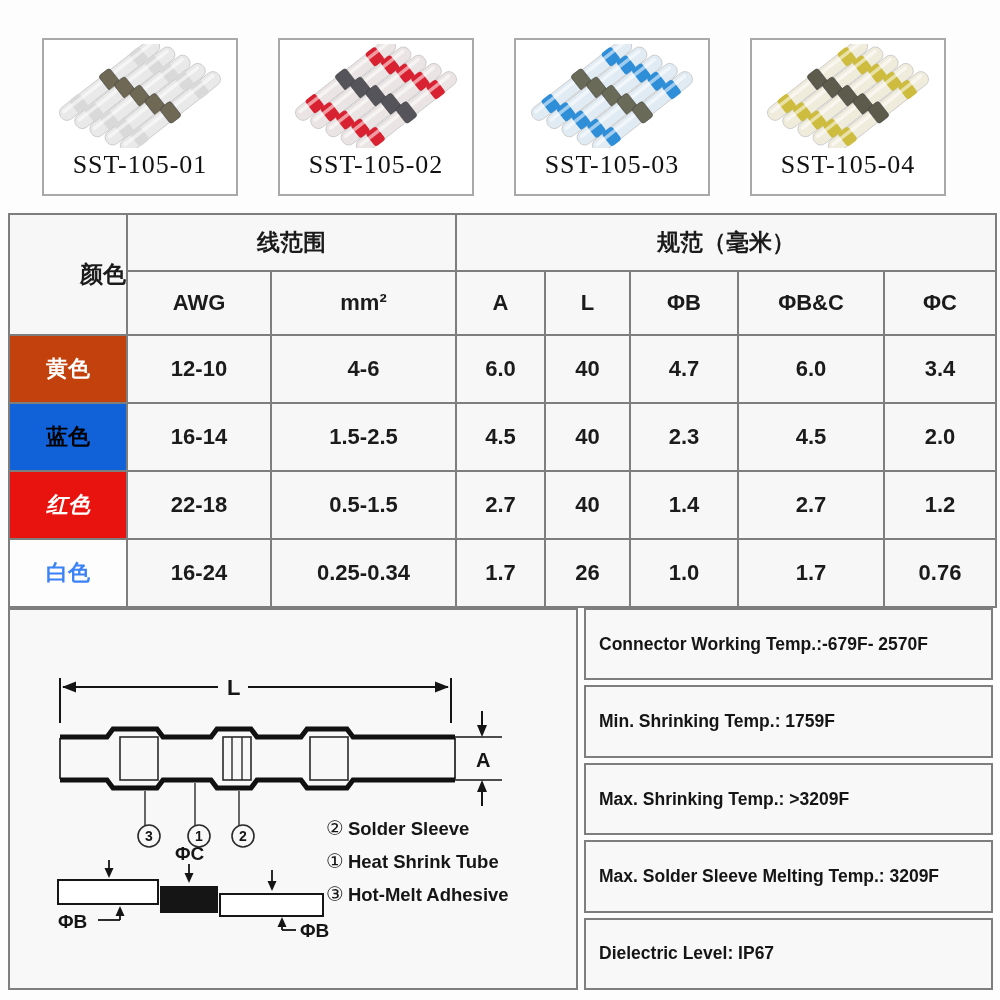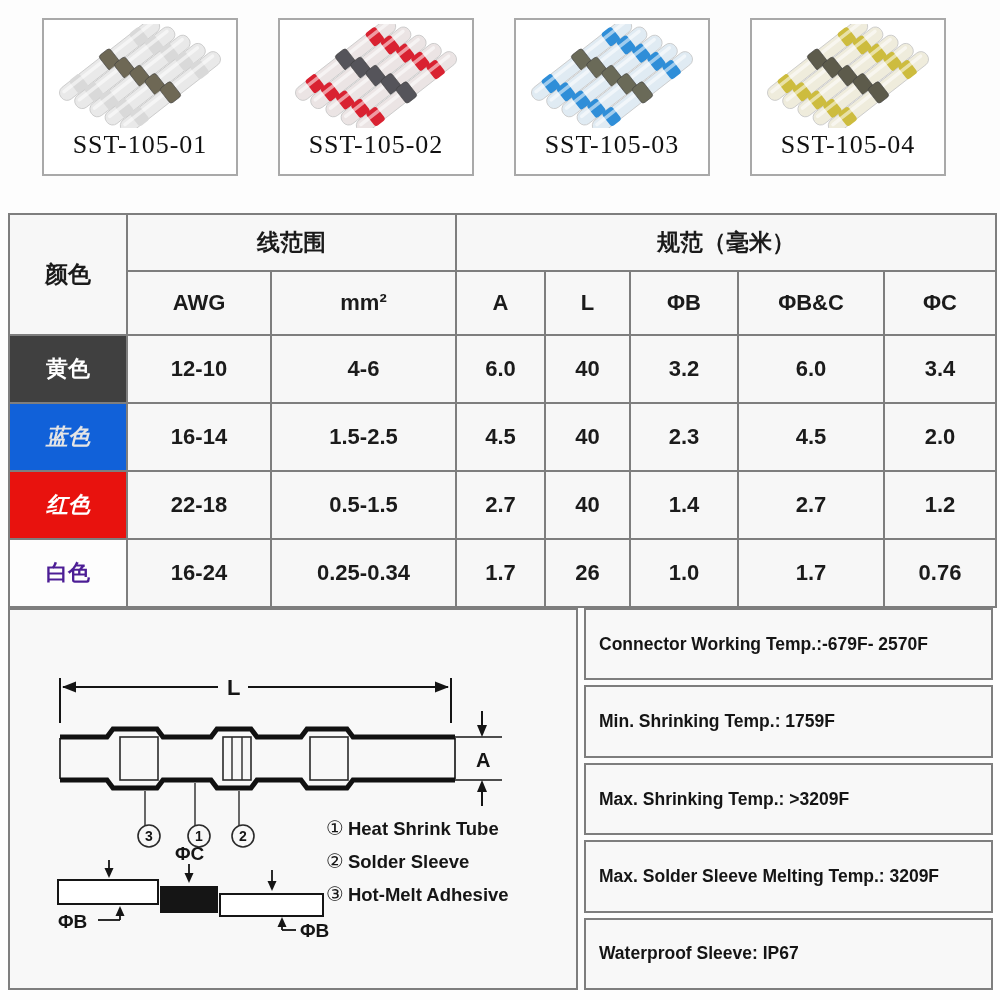--- a/index.html
+++ b/index.html
@@ -1,31 +1,31 @@
 <!DOCTYPE html>
 <html><head>
 <meta charset="utf-8">
 <style>
   html,body{margin:0;padding:0;}
   body{font-family:"Liberation Sans","DejaVu Sans",sans-serif;background:#ffffff;}
   .page{position:relative;width:1000px;height:1000px;background:#fdfdfd;overflow:hidden;}
 
   
   .products{position:absolute;left:42px;top:18px;width:904px;height:160px;display:flex;justify-content:space-between;}
-  .card{width:196px;height:158px;background:#ffffff;border:2px solid #a9a9a9;box-sizing:border-box;display:flex;flex-direction:column;align-items:center;}
+  .card{width:196px;height:158px;background:#ffffff;border:2px solid #a9a9a9;box-sizing:border-box;display:flex;flex-direction:column;align-items:center;margin-top:20px;}
   .card svg{width:188px;height:104px;margin-top:4px;flex:0 0 auto;}
   .card-label{font-family:"Liberation Serif","DejaVu Serif",serif;font-size:26px;color:#111;letter-spacing:1px;margin-top:2px;}
 
   
   table.spec-table{position:absolute;left:8px;top:213px;width:987px;border-collapse:collapse;table-layout:fixed;}
   table.spec-table th,table.spec-table td{border:2px solid #7e7e7e;background:#f7f7f7;text-align:center;vertical-align:middle;
     font-weight:700;color:#1b1b1b;padding:0;}
   table.spec-table thead tr.h1 th{height:55px;font-size:23px;}
   table.spec-table thead tr.h2 th{height:62px;font-size:22px;}
-  table.spec-table th.corner{font-size:23px;}
+  table.spec-table th.corner{font-size:23px;text-align:right;}
   table.spec-table tbody td{height:66px;font-size:22px;}
   td.color-cell{font-size:23px;}
   td.white-cell{background:#fdfdfd !important;}
 
   
   .diagram-box{position:absolute;left:8px;top:608px;width:570px;height:382px;border:2px solid #7e7e7e;background:#f8f8f8;box-sizing:border-box;}
   .diagram-box svg{position:absolute;left:0;top:0;width:566px;height:378px;}
   .legend{position:absolute;left:316px;top:202px;line-height:33px;font-size:18.5px;font-weight:700;color:#151515;white-space:nowrap;}
   .legend .num{margin-right:4px;font-weight:400;font-size:20px;}
 
@@ -193,51 +193,51 @@
         <th>mm²</th>
         <th>A</th>
         <th>L</th>
         <th>ΦB</th>
         <th>ΦB&amp;C</th>
         <th>ΦC</th>
       </tr>
     </thead>
     <tbody>
       <tr>
-        <td class="color-cell" style="background: #404040; color: rgb(255, 255, 255);">黄色</td>
+        <td class="color-cell" style="background: #c2410c; color: rgb(255, 255, 255);">黄色</td>
         <td>12-10</td>
         <td>4-6</td>
         <td>6.0</td>
         <td>40</td>
-        <td>3.2</td>
+        <td>4.7</td>
         <td>6.0</td>
         <td>3.4</td>
       </tr>
       <tr>
-        <td class="color-cell" style="background: rgb(17, 97, 217); color: #e5e5e5; font-style: italic;">蓝色</td>
+        <td class="color-cell" style="background: rgb(17, 97, 217); color: #000000;">蓝色</td>
         <td>16-14</td>
         <td>1.5-2.5</td>
         <td>4.5</td>
         <td>40</td>
         <td>2.3</td>
         <td>4.5</td>
         <td>2.0</td>
       </tr>
       <tr>
         <td class="color-cell" style="background: rgb(232, 18, 14); color: #ffffff; font-style: italic;">红色</td>
         <td>22-18</td>
         <td>0.5-1.5</td>
         <td>2.7</td>
         <td>40</td>
         <td>1.4</td>
         <td>2.7</td>
         <td>1.2</td>
       </tr>
       <tr>
-        <td class="color-cell white-cell" style="background: rgb(253, 253, 253); color: #4c1d95;">白色</td>
+        <td class="color-cell white-cell" style="background: rgb(253, 253, 253); color: #3b82f6;">白色</td>
         <td>16-24</td>
         <td>0.25-0.34</td>
         <td>1.7</td>
         <td>26</td>
         <td>1.0</td>
         <td>1.7</td>
         <td>0.76</td>
       </tr>
     </tbody>
   </table>
@@ -295,27 +295,27 @@
       <line x1="88" y1="310" x2="110" y2="310" stroke="#151515" stroke-width="1.8"></line>
       <line x1="110" y1="310" x2="110" y2="302" stroke="#151515" stroke-width="1.8"></line>
       <polygon points="110,296 105.5,306 114.5,306" fill="#151515"></polygon>
       <line x1="272" y1="320" x2="272" y2="312" stroke="#151515" stroke-width="1.8"></line>
       <polygon points="272,307 267.5,317 276.5,317" fill="#151515"></polygon>
       <line x1="272" y1="320" x2="286" y2="320" stroke="#151515" stroke-width="1.8"></line>
       <text class="dim-text" x="290" y="327" font-size="19">ΦB</text>
     </svg>
 
     <div class="legend">
+      <div><span class="num">②</span><span>Solder Sleeve</span></div>
       <div><span class="num">①</span><span>Heat Shrink Tube</span></div>
-      <div><span class="num">②</span><span>Solder Sleeve</span></div>
       <div><span class="num">③</span><span>Hot-Melt Adhesive</span></div>
     </div>
   </div>
 
   <div class="spec-list">
     <div class="spec-row">Connector Working Temp.:-679F- 2570F</div>
     <div class="spec-row">Min. Shrinking Temp.: 1759F</div>
     <div class="spec-row">Max. Shrinking Temp.: &gt;3209F</div>
     <div class="spec-row">Max. Solder Sleeve Melting Temp.: 3209F</div>
-    <div class="spec-row">Waterproof Sleeve: IP67</div>
+    <div class="spec-row">Dielectric Level: IP67</div>
   </div>
 
 </div>
 
 </body></html>

